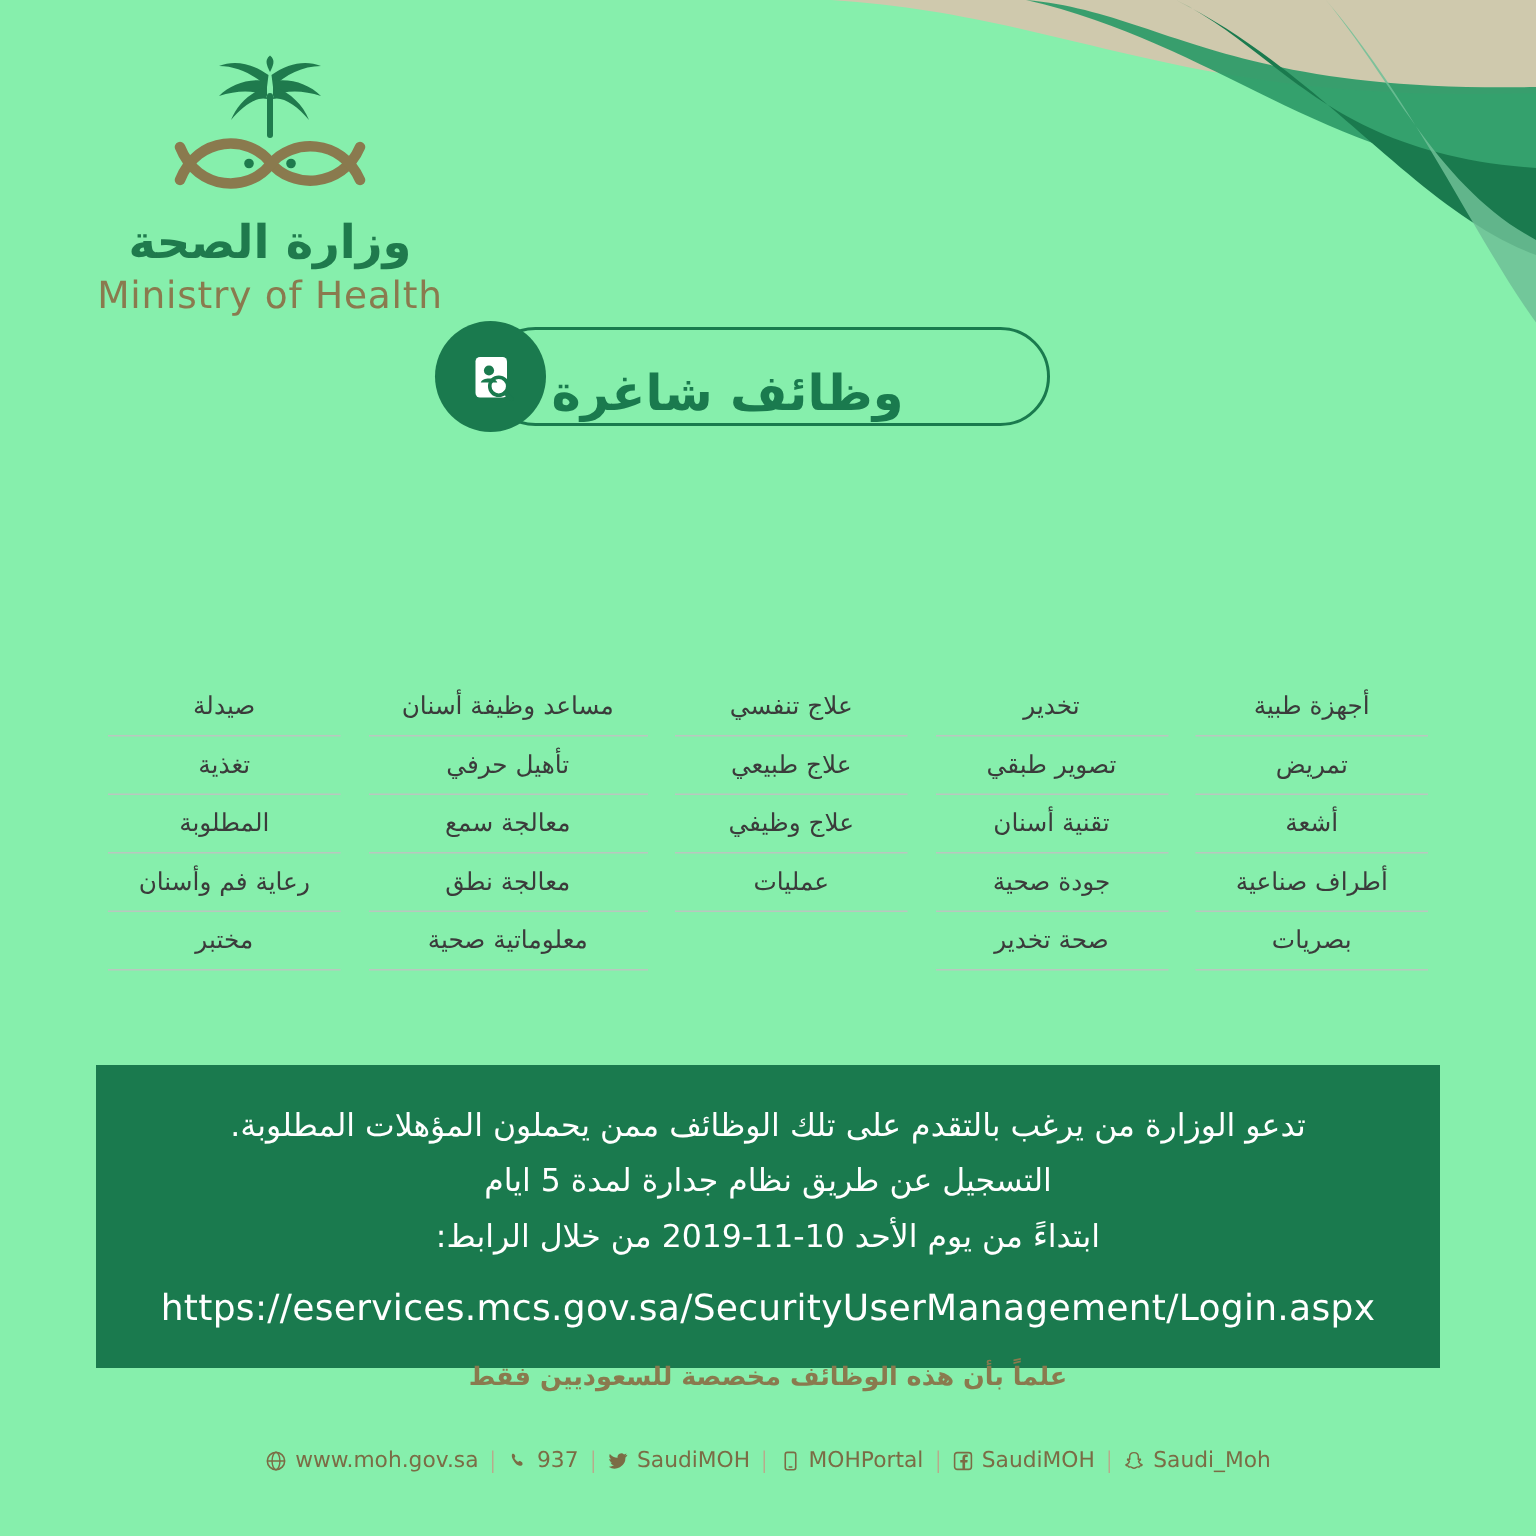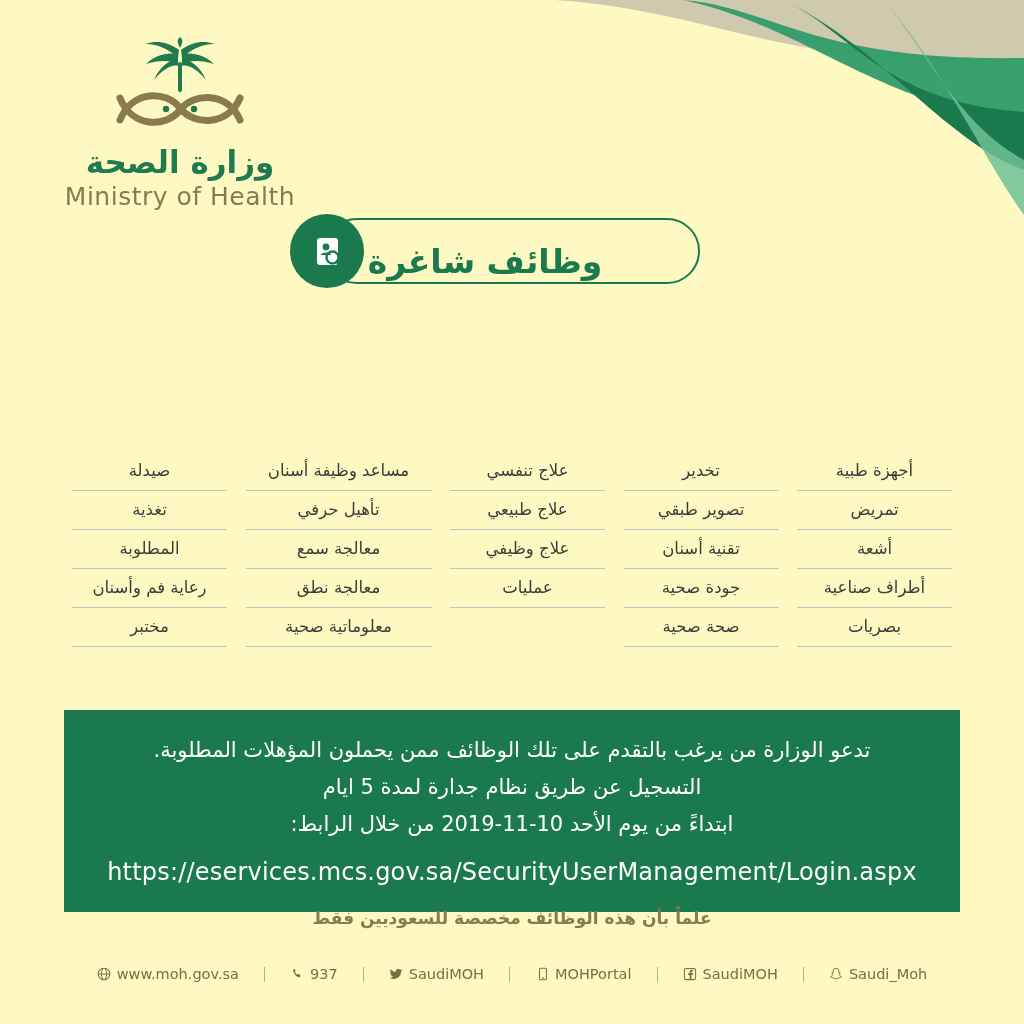--- a/index.html
+++ b/index.html
@@ -11,21 +11,21 @@
     height: 1024px;
     background: #ffffff;
     font-family: "DejaVu Sans", "Liberation Sans", sans-serif;
     overflow: hidden;
     position: relative;
   }
   .poster {
     position: relative;
     width: 1024px;
     height: 1024px;
-    background: #fef9c3;
+    background: #86efac;
     overflow: hidden;
   }
 
   
   .swoosh {
     position: absolute;
     top: 0;
     right: 0;
     width: 640px;
     height: 250px;
@@ -192,21 +192,21 @@
 
   
   .footer {
     position: absolute;
     top: 966px;
     left: 0;
     width: 1024px;
     display: flex;
     align-items: center;
     justify-content: center;
-    gap: 16px;
+    gap: 0px;
     direction: ltr;
     color: #7b6c45;
     font-size: 14.5px;
   }
   .foot-item {
     display: flex;
     align-items: center;
     gap: 5px;
     padding: 0 9px;
     white-space: nowrap;
@@ -286,21 +286,21 @@
       <div class="spec-cell">أشعة</div>
       <div class="spec-cell">أطراف صناعية</div>
       <div class="spec-cell">بصريات</div>
     </div>
 
     <div class="spec-col">
       <div class="spec-cell">تخدير</div>
       <div class="spec-cell">تصوير طبقي</div>
       <div class="spec-cell">تقنية أسنان</div>
       <div class="spec-cell">جودة صحية</div>
-      <div class="spec-cell">صحة صحية</div>
+      <div class="spec-cell">صحة تخدير</div>
     </div>
 
     <div class="spec-col">
       <div class="spec-cell">علاج تنفسي</div>
       <div class="spec-cell">علاج طبيعي</div>
       <div class="spec-cell">علاج وظيفي</div>
       <div class="spec-cell">عمليات</div>
       <div class="spec-cell empty"></div>
     </div>
 

